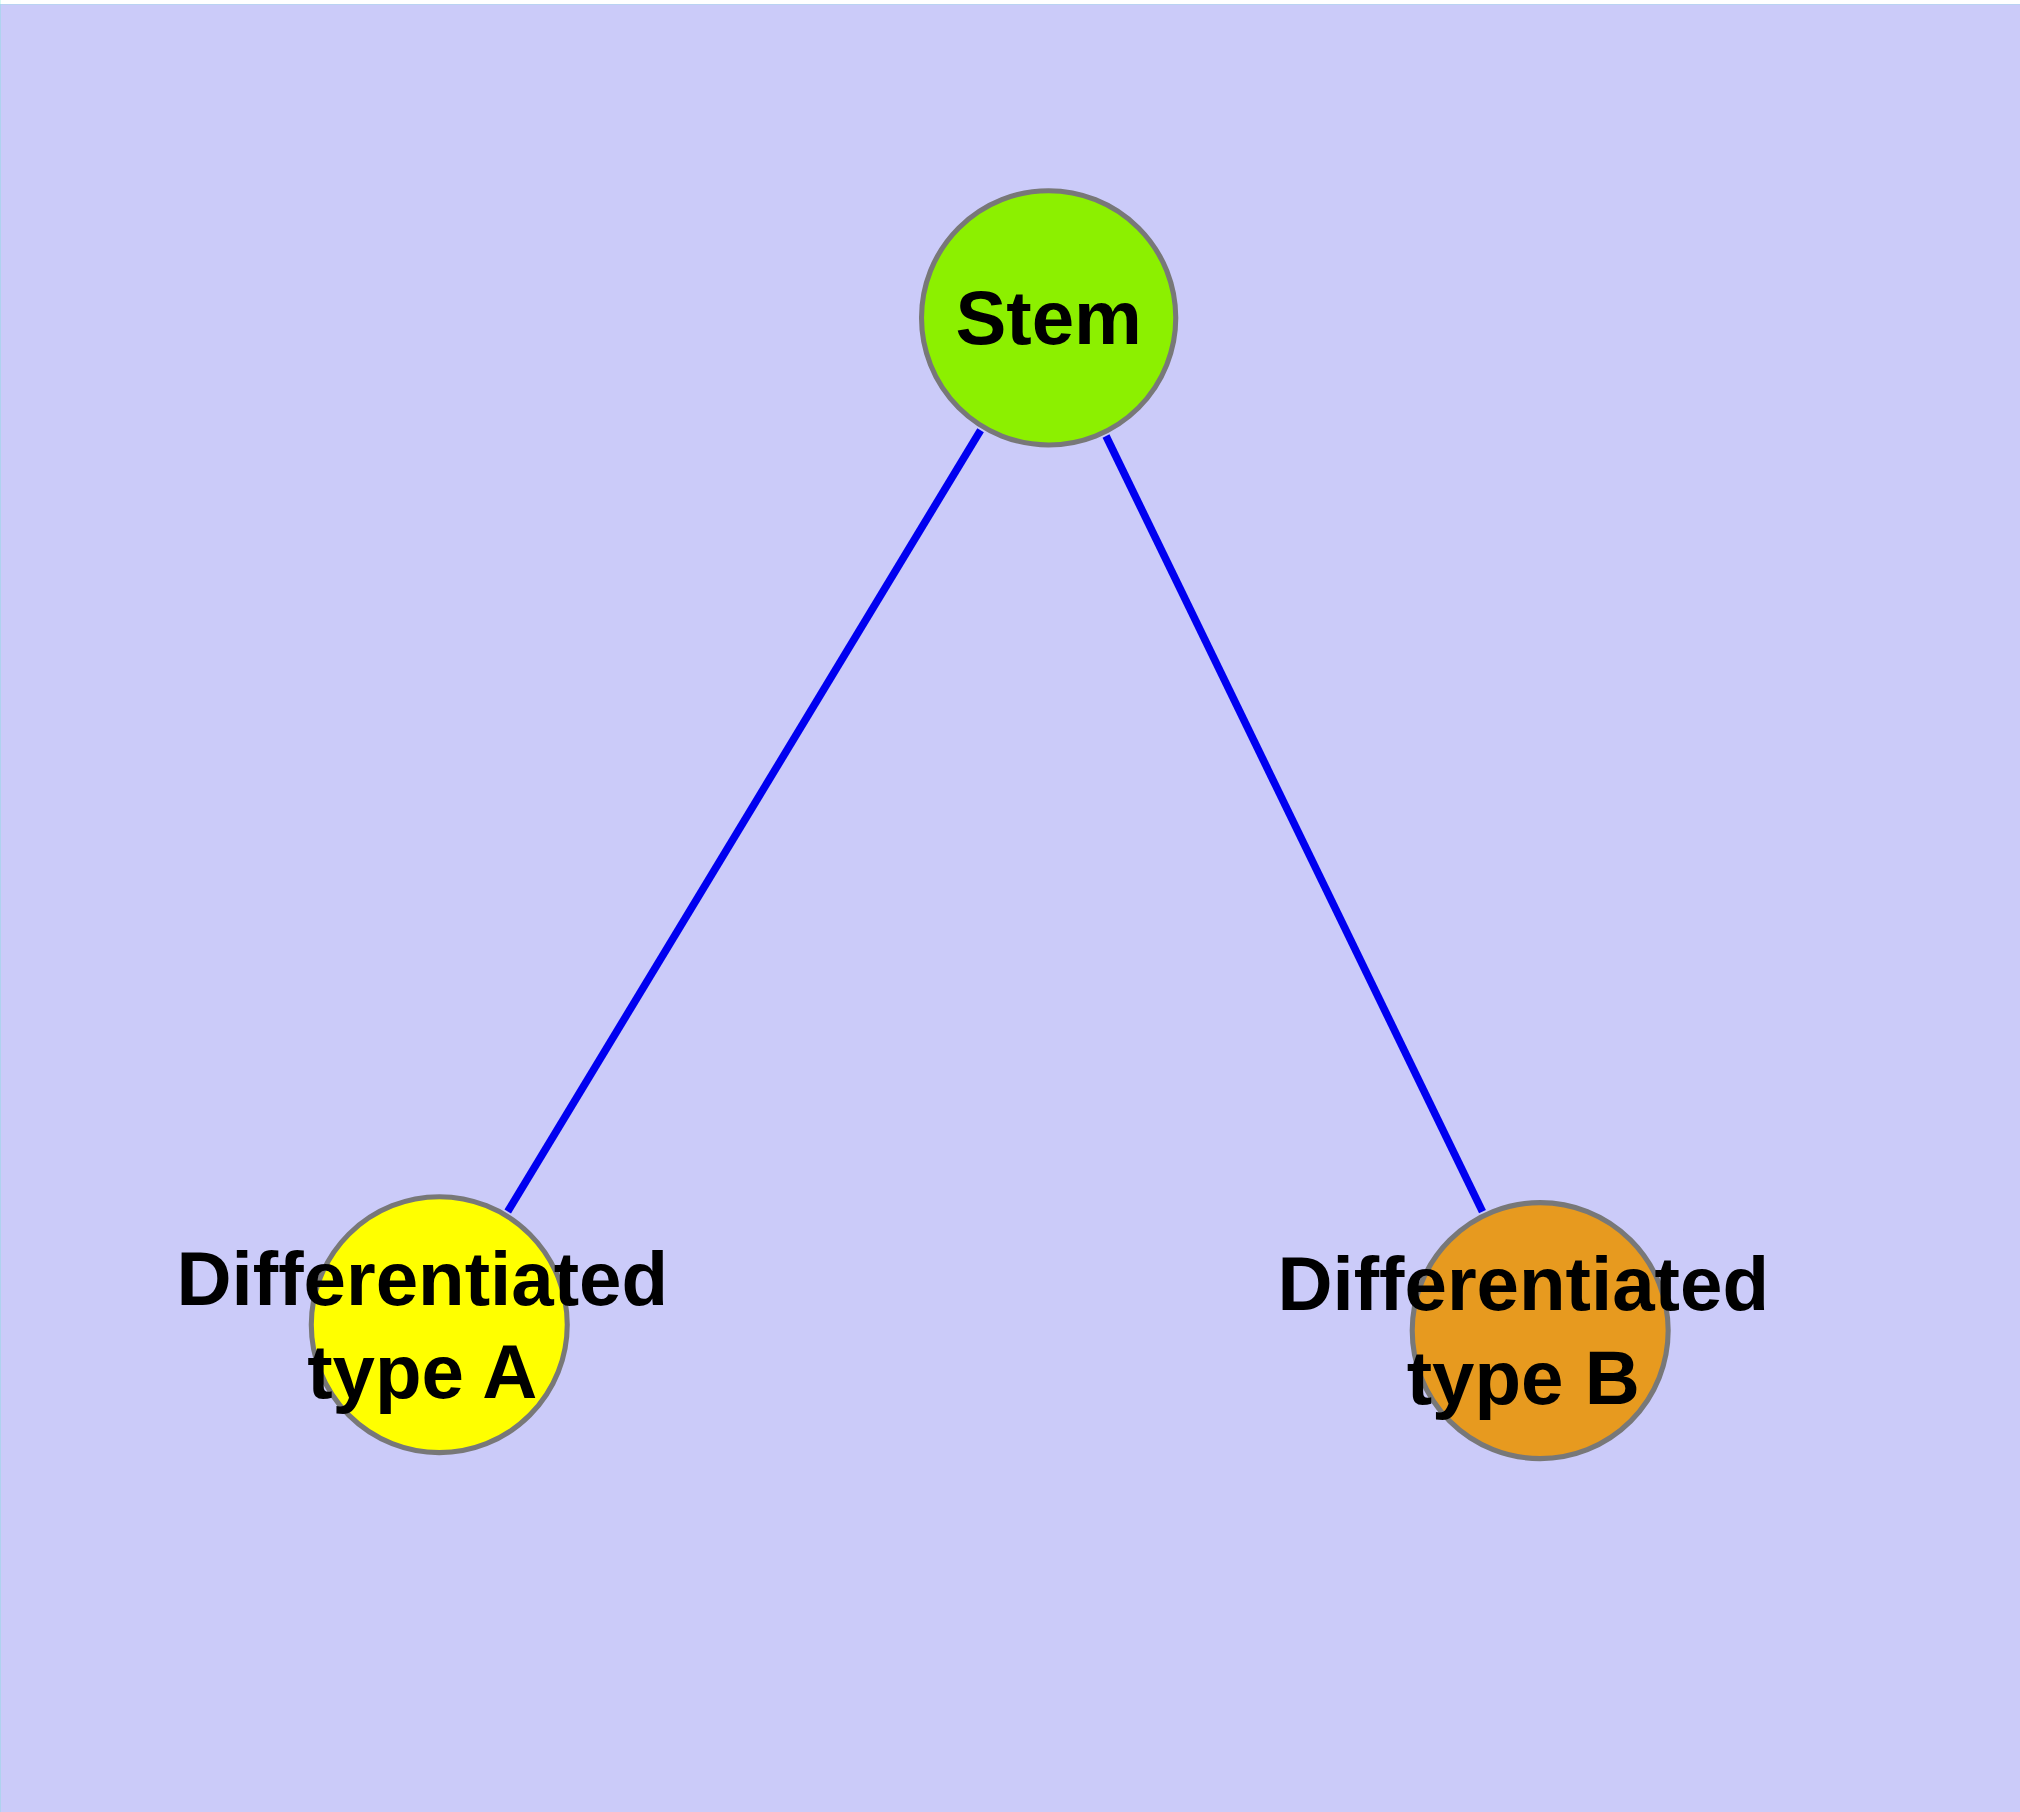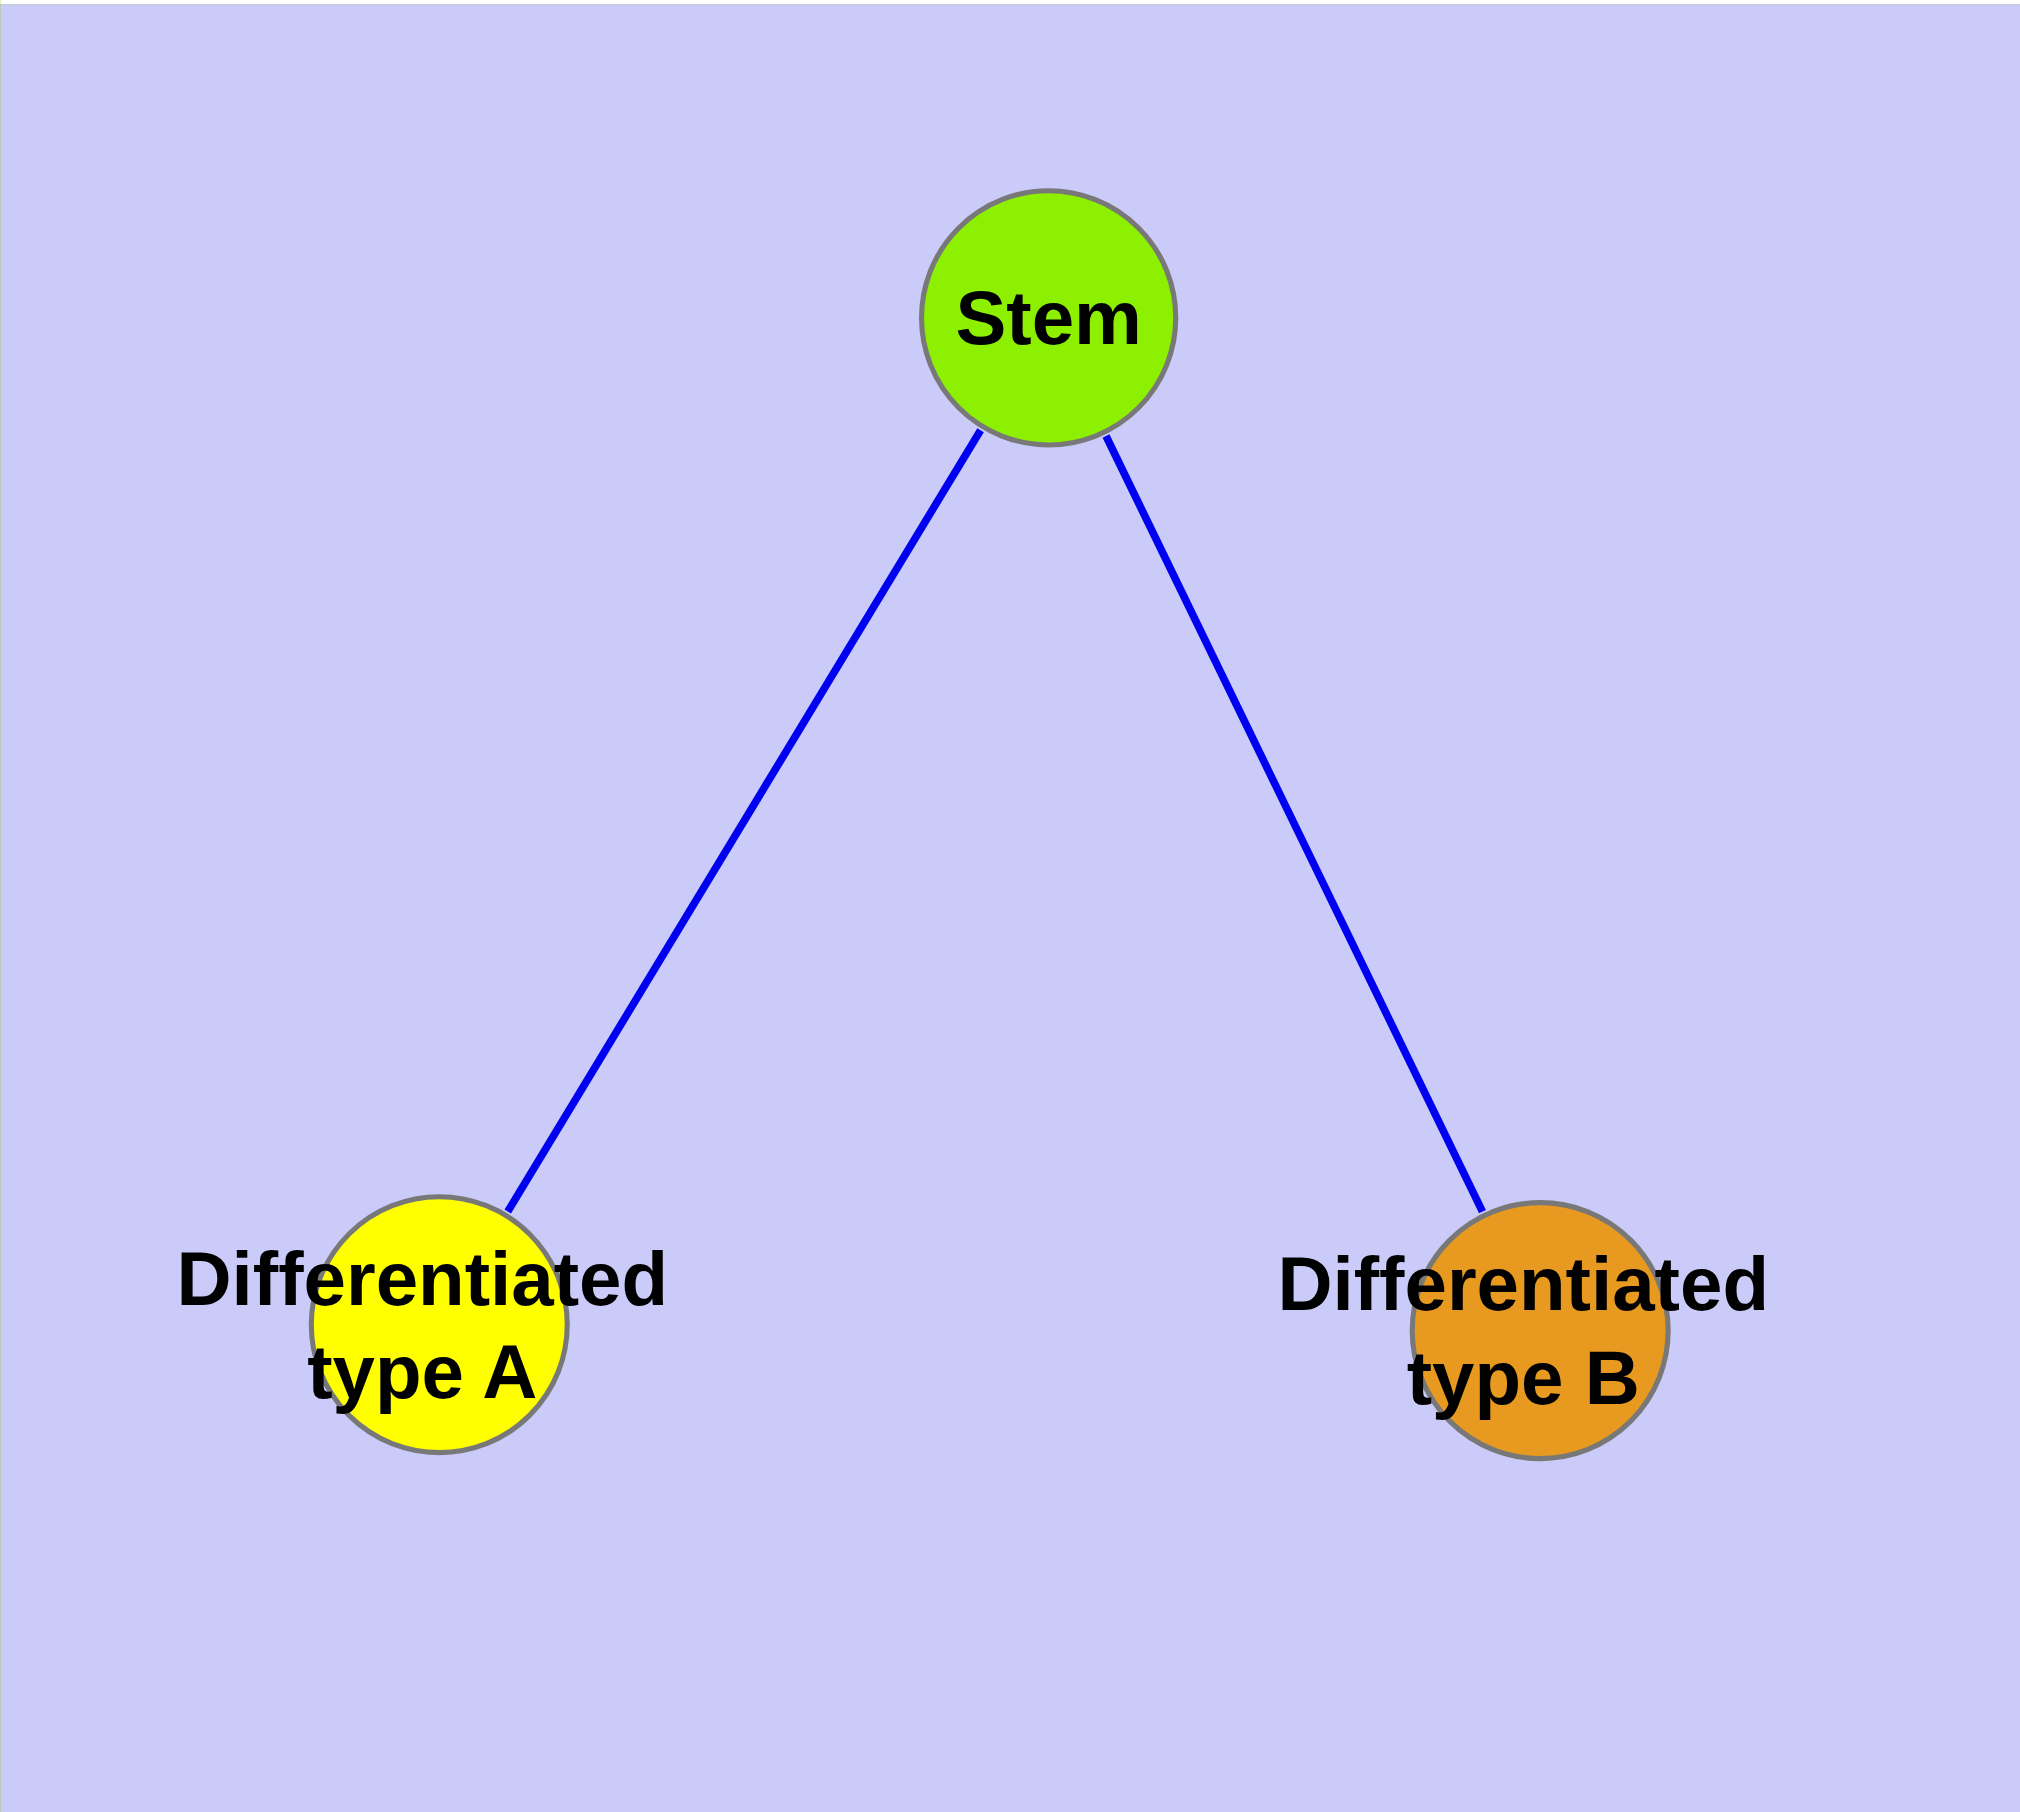--- a/index.html
+++ b/index.html
@@ -9,21 +9,21 @@
   }
   body {
     width: 2021px;
     height: 1812px;
     overflow: hidden;
   }
   .stage {
     position: relative;
     width: 2021px;
     height: 1812px;
-    background: #84cc16;
+    background: #5eead4;
   }
   svg.graph {
     position: absolute;
     top: 0;
     left: 0;
     display: block;
   }
   .node-label {
     font-family: "Liberation Sans", "DejaVu Sans", sans-serif;
     font-weight: 700;

